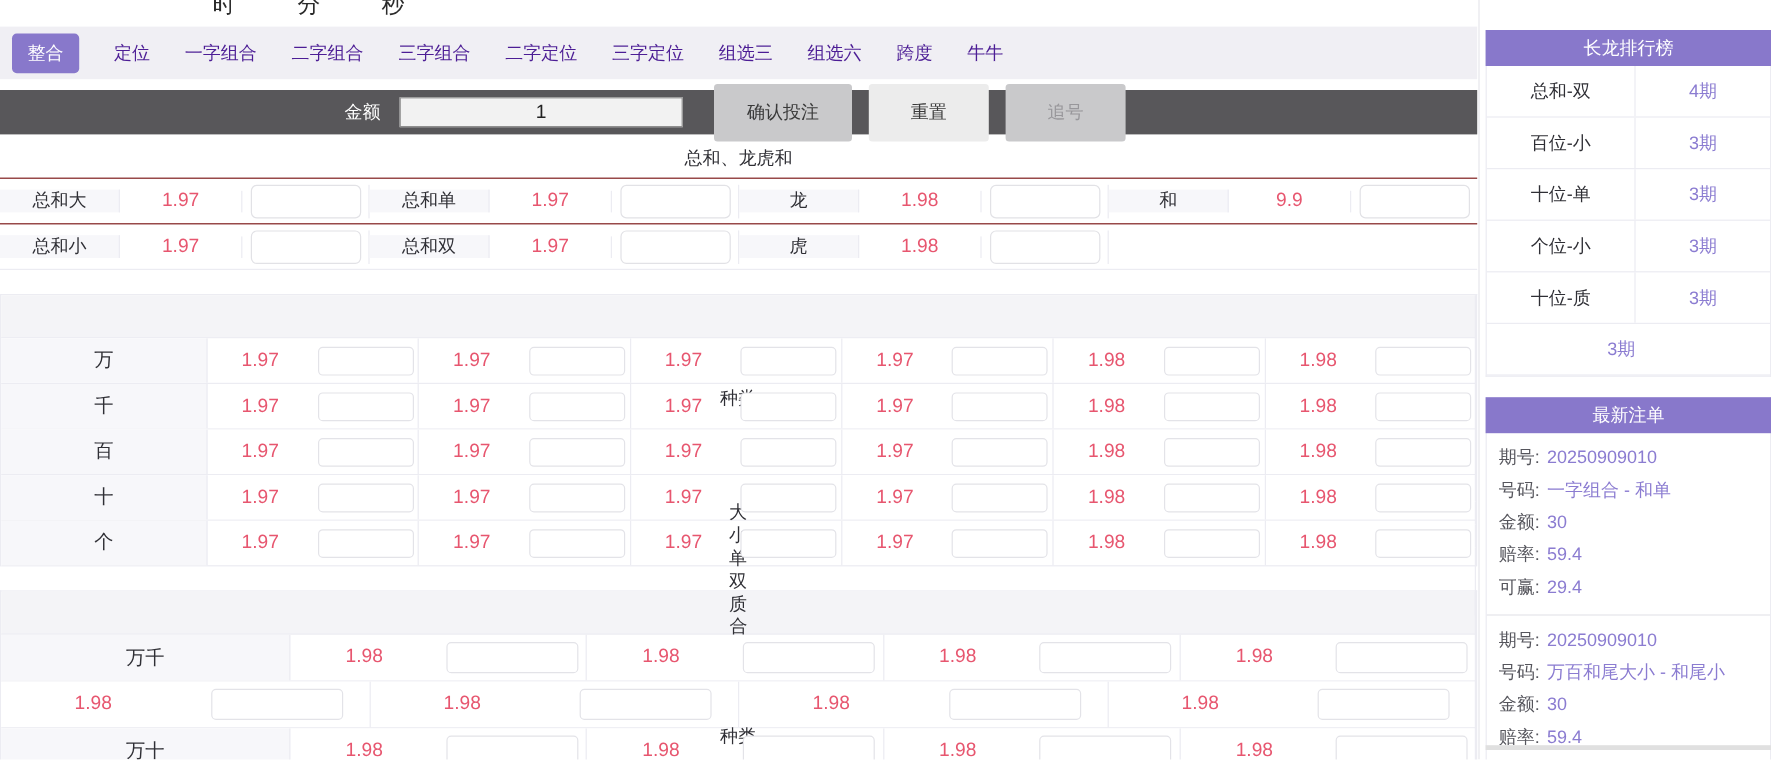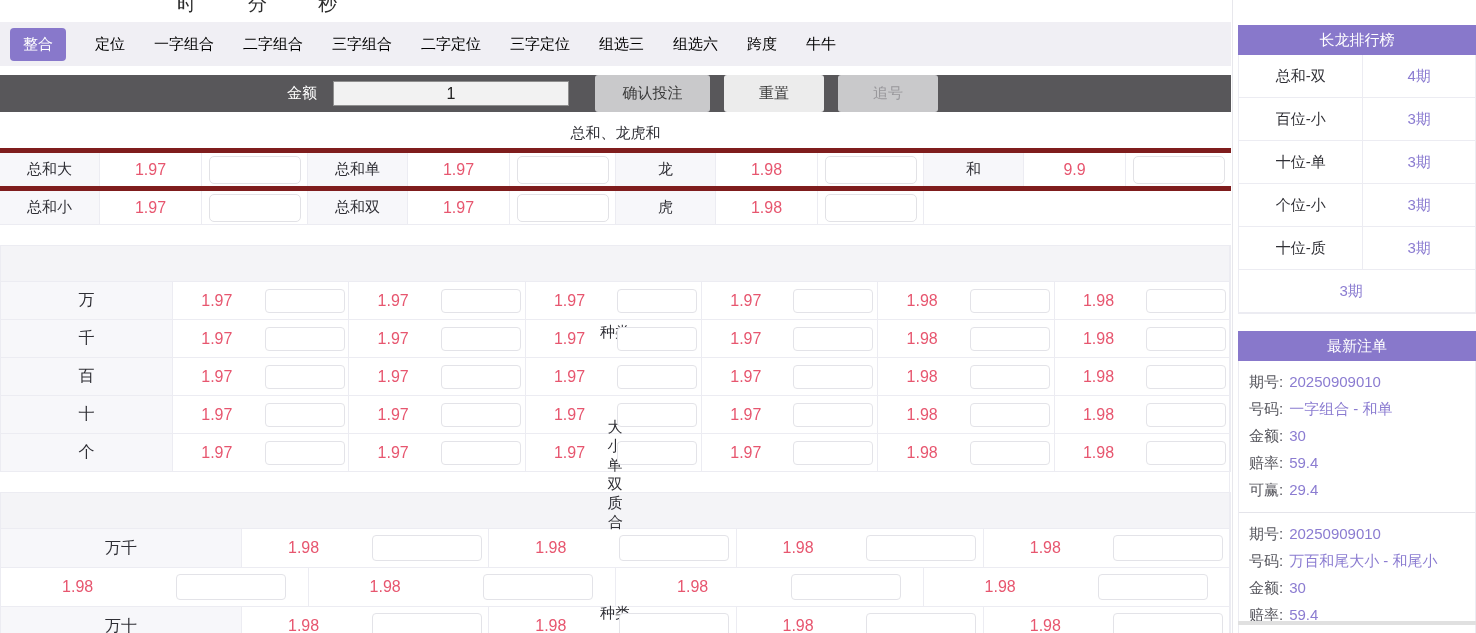--- a/index.html
+++ b/index.html
@@ -15,40 +15,40 @@
   .bottom-strip { position:absolute; left:1238px; top:621px; width:238px; height:4px; background:#e0e0e0; }
 
   
   .clock-strip { position:relative; height:22px; overflow:hidden; background:#fff; }
   .clock-strip span { position:absolute; top:-9px; font-size:19px; color:#2b2b2b; }
   .clock-h { left:177px; } .clock-m { left:248px; } .clock-s { left:318px; }
 
   
   .tabbar { height:44px; background:#f0eff4; display:flex; align-items:center; padding:0 20px 0 10px; }
   .tabs { display:flex; align-items:center; gap:29px; }
-  .tab { font-size:15px; color:#000000; white-space:nowrap; }
+  .tab { font-size:15px; color:#4c1d95; white-space:nowrap; }
   .tab.active { background:#8878cb; color:#fff; padding:7px 13px; border-radius:4px; }
   .help { margin-left:auto; display:flex; gap:14px; }
   .help button { background:#fff; border:1px solid #c9c9d2; border-radius:4px; font-size:14px;
     color:#55555c; padding:7px 21px; }
 
   
   .bet-bar { margin-top:9px; height:37px; background:#58575a; display:flex; align-items:center; padding-left:287px; }
   .amount-label { color:#fff; font-size:15px; }
   .amount-input { margin-left:16px; width:236px; height:25px; background:#f2f2f2;
     border:1px solid #8f8f8f; text-align:center; font-size:16px; color:#222; }
-  .bar-btn { height:37px; border:none; border-radius:3px; font-size:15px; }
+  .bar-btn { height:48px; border:none; border-radius:3px; font-size:15px; }
   .btn-confirm { margin-left:26px; width:115px; background:#c9c9cb; color:#3a3a3a; }
   .btn-reset { margin-left:14px; width:100px; background:#ececec; color:#3a3a3a; }
   .btn-chase { margin-left:14px; width:100px; background:#c9c9cb; color:#98979b; }
 
   
   .sum-section { margin-top:6px; border-bottom:1px solid #ececf2; }
   .sum-title { height:30px; line-height:30px; text-align:center; font-size:15px; }
-  .sum-row { display:flex; height:38px; border-top:5px solid #7f1d1d; }
+  .sum-row { display:flex; height:38px; border-top:1px solid #7f1d1d;align-items:center; }
   .sum-row .cell { display:flex; align-items:center; justify-content:center; border-right:1px solid #ececf2; }
   .sum-row .lbl { width:100px; background:#f7f7fa; font-size:15px; }
   .sum-row .oddc { width:102px; color:#e7566f; font-size:16px; }
   .sum-row .inpc { width:106px; }
   .sum-row .cell:last-child { flex:1; border-right:none; }
   .sum-empty { flex:1; }
   .bet-input { width:92px; height:28px; border:1px solid #e2e2e6; border-radius:5px; background:#fff; }
 
   
   .odds-table { margin-top:20px; border:1px solid #ececf2; border-bottom:none; }

